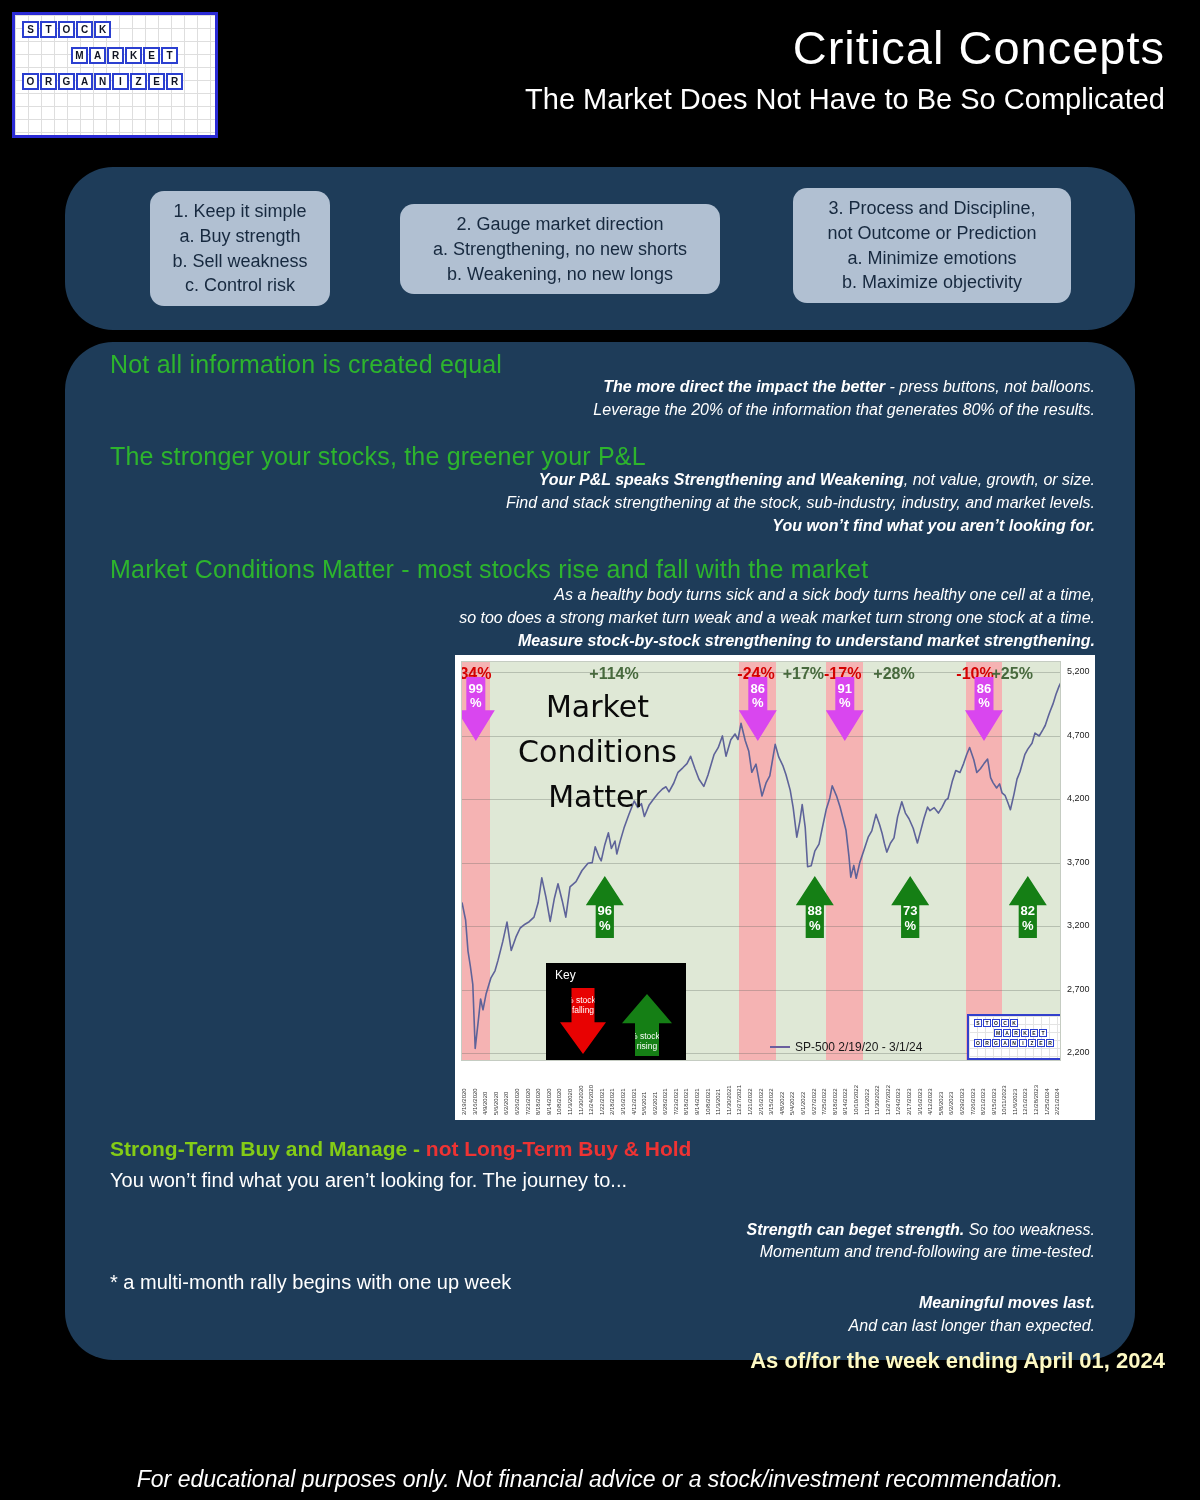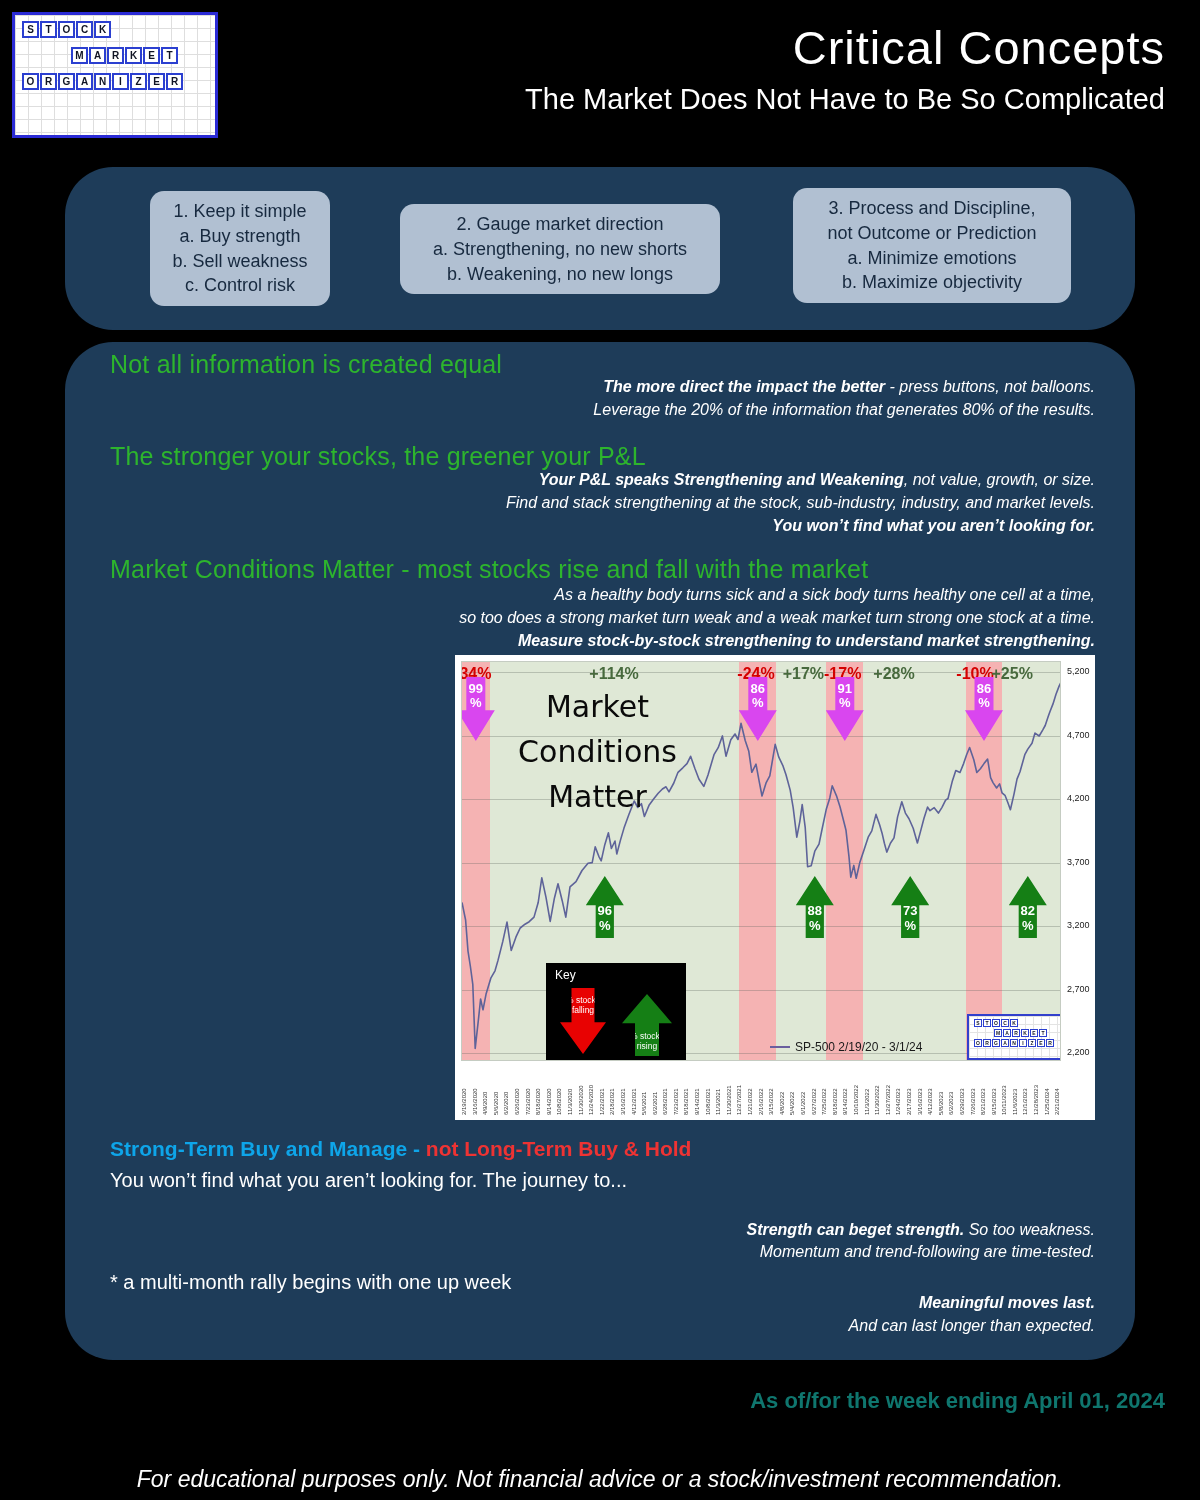--- a/index.html
+++ b/index.html
@@ -35,21 +35,21 @@
   .b3 { left:728px; top:21px; width:278px; }
 
   .sec-h { position:absolute; left:45px; color:#2db52d; font-weight:normal; font-size:25px; letter-spacing:.2px; }
   .h-info { top:8px; } .h-pnl { top:100px; } .h-cond { top:213px; }
   .notes { position:absolute; right:40px; }
   .notes-info { top:33px; } .notes-pnl { top:126px; } .notes-cond { top:241px; }
   .note { text-align:right; font-style:italic; font-size:16px; color:#fff; line-height:1.45; }
   .b { font-weight:bold; }
 
   .strong-h { position:absolute; left:45px; top:795px; font-size:21px; font-weight:bold; }
-  .strong-h .g { color:#0ea5e9; } .strong-h .r { color:#ee3333; }
+  .strong-h .g { color:#84cc16; } .strong-h .r { color:#ee3333; }
   .sline { position:absolute; left:45px; color:#fff; font-size:20px; }
   .sl1 { top:827px; } .sl2 { top:857px; } .sl3 { top:929px; }
   .snote { position:absolute; right:40px; text-align:right; font-style:italic; font-size:16px; color:#fff; }
   .sr1 { top:879px; } .sr2 { top:901px; } .sr3 { top:952px; } .sr4 { top:975px; }
 
   
   .chart { position:absolute; left:390px; top:313px; width:640px; height:465px; background:#fff; }
   .plot { position:absolute; left:6px; top:6px; width:600px; height:400px; background:#dfe8d6;
     overflow:hidden; border:1px solid #c5ccc2; }
   .band { position:absolute; top:0; height:400px; background:#f5b3b3; z-index:1; }
@@ -87,21 +87,21 @@
     font-weight:bold; font-size:5px; display:flex; align-items:center; justify-content:center; margin-right:1px; }
   #mini-logo .row0 { margin:1px 0 0 2px; }
   #mini-logo .row1 { margin:2px 0 0 22px; }
   #mini-logo .row2 { margin:2px 0 0 2px; }
   .ylabels { position:absolute; left:612px; top:6px; width:28px; height:400px; }
   .ylab { position:absolute; font-size:9px; color:#222; }
   .xlabels { position:absolute; left:6px; top:410px; width:600px; height:50px; display:flex; justify-content:space-between; }
   .xlab { writing-mode:vertical-rl; transform:rotate(180deg); font-size:6px; color:#333; line-height:1; }
 
   
-  .asof { position:absolute; right:35px; top:1388px; font-size:22px; font-weight:bold; color:#0f766e; }
+  .asof { position:absolute; right:35px; top:1348px; font-size:22px; font-weight:bold; color:#fef9c3; }
   .disclaimer { position:absolute; left:0; top:1466px; width:100%; text-align:center; font-style:italic;
     font-size:23px; color:#fff; }
 </style>
 </head>
 <body>
 
 <div class="page">
 
   <div id="main-logo">
       <div class="logo-row row0">

